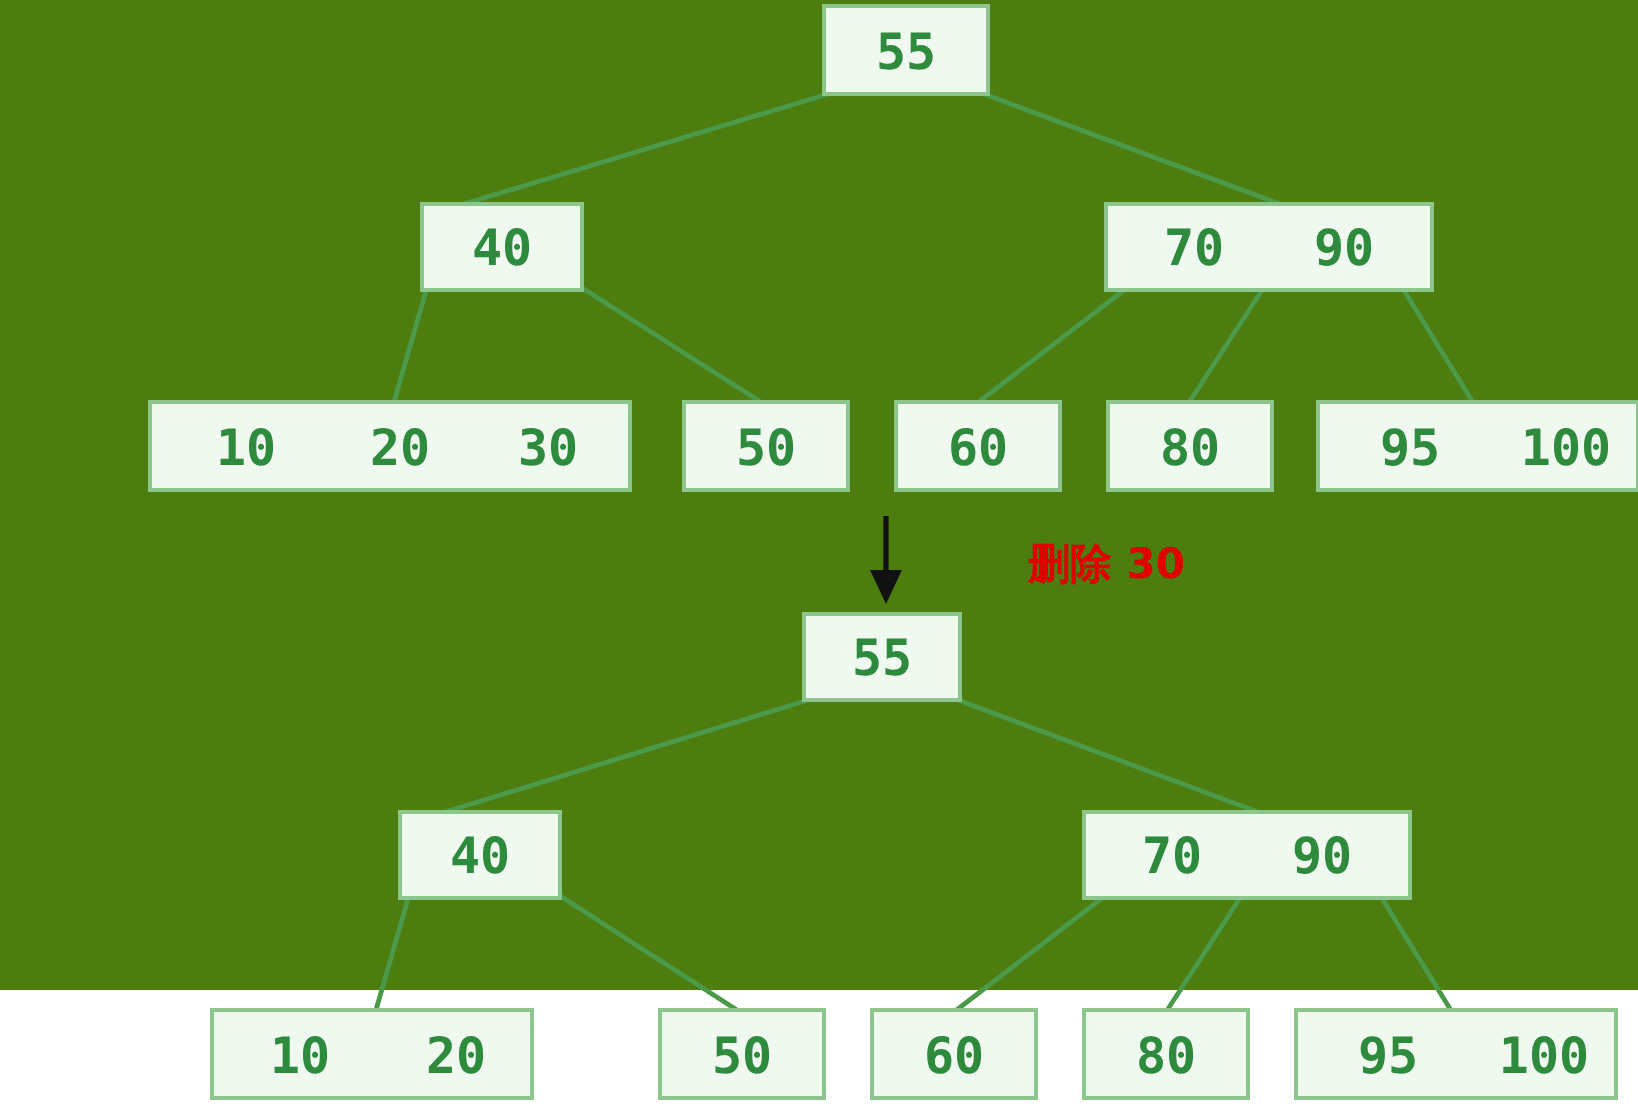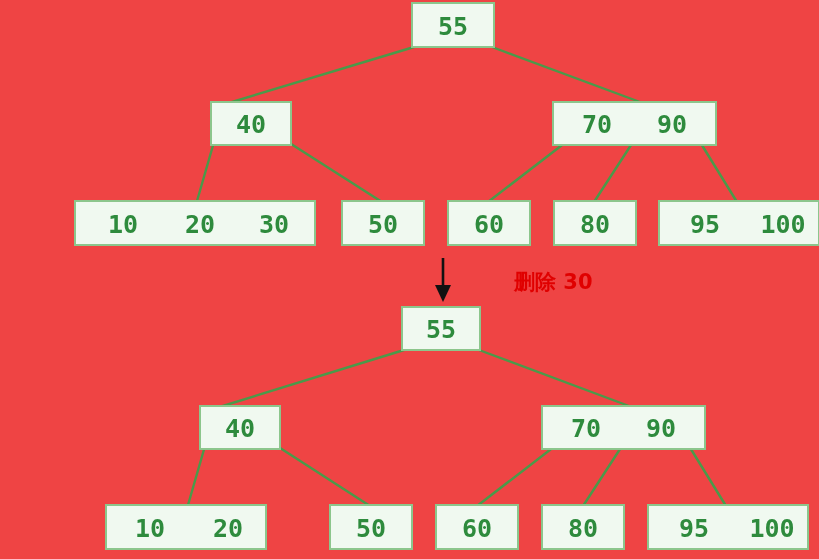--- a/index.html
+++ b/index.html
@@ -9,22 +9,22 @@
   }
   body {
     width: 819px;
     height: 559px;
     overflow: hidden;
     font-family: "DejaVu Sans Mono", monospace;
   }
   #diagram-root {
     position: relative;
     width: 819px;
-    height: 559px;
-    background: #ef4444;
+    height: 495px;
+    background: #4d7c0f;
   }
   svg#btree-svg {
     position: absolute;
     top: 0;
     left: 0;
     width: 819px;
     height: 559px;
     display: block;
   }
   .node-box {

